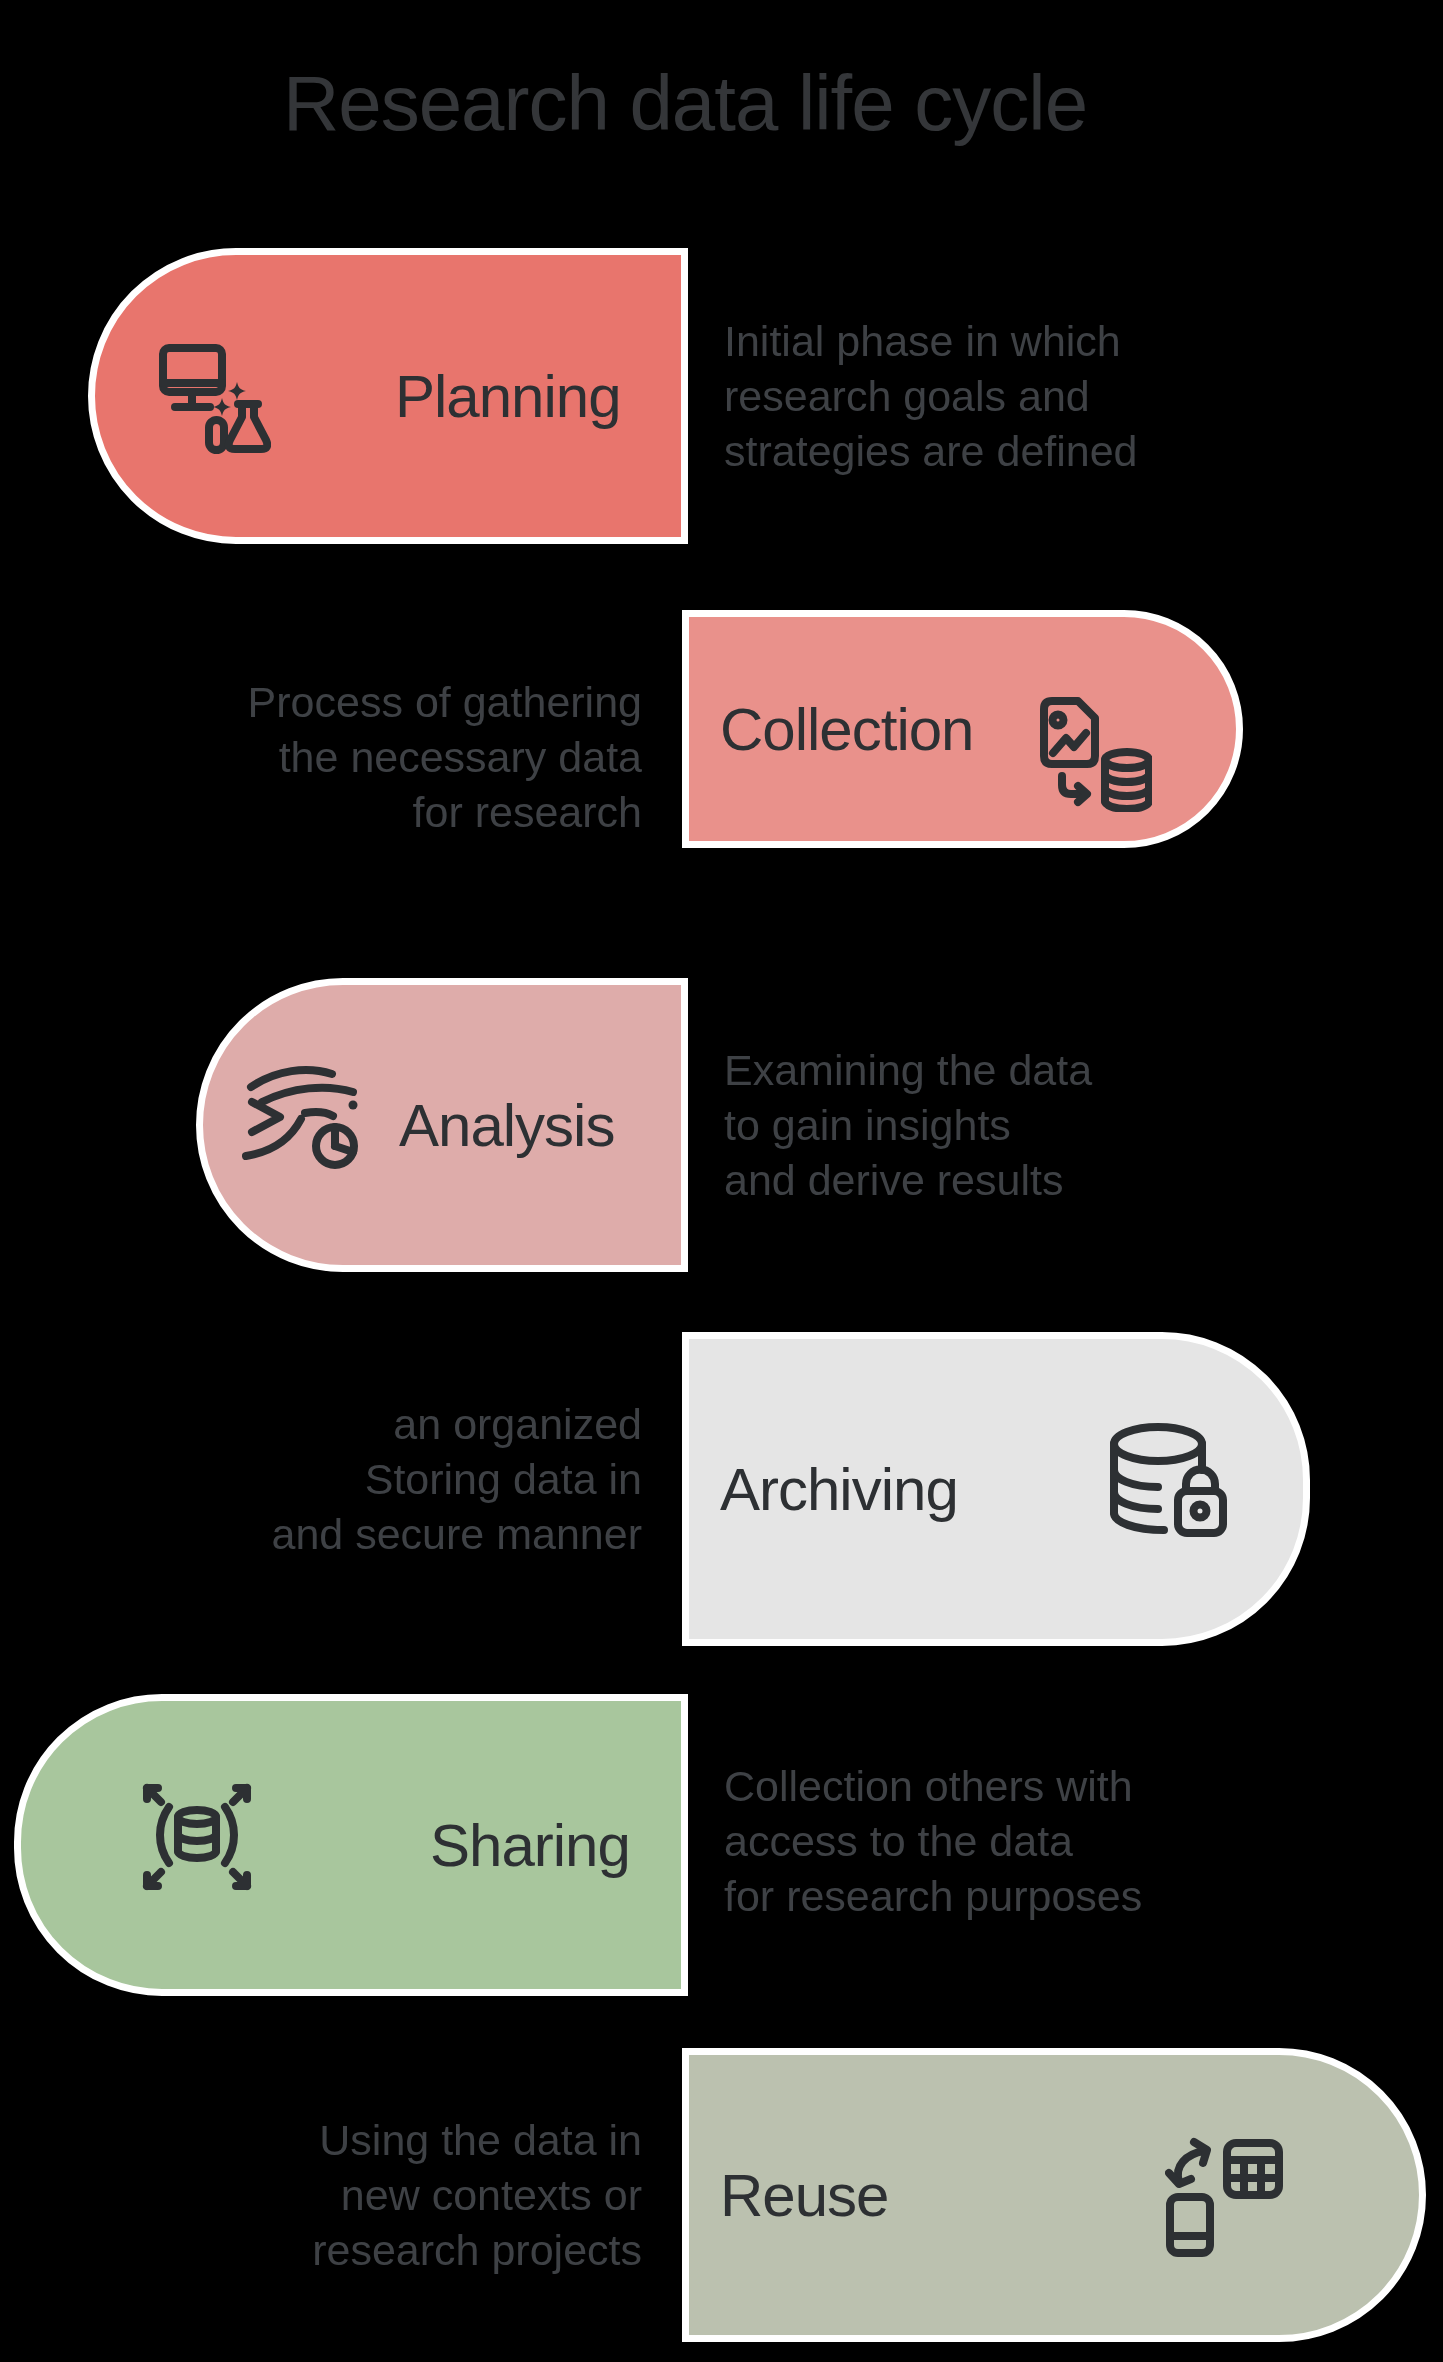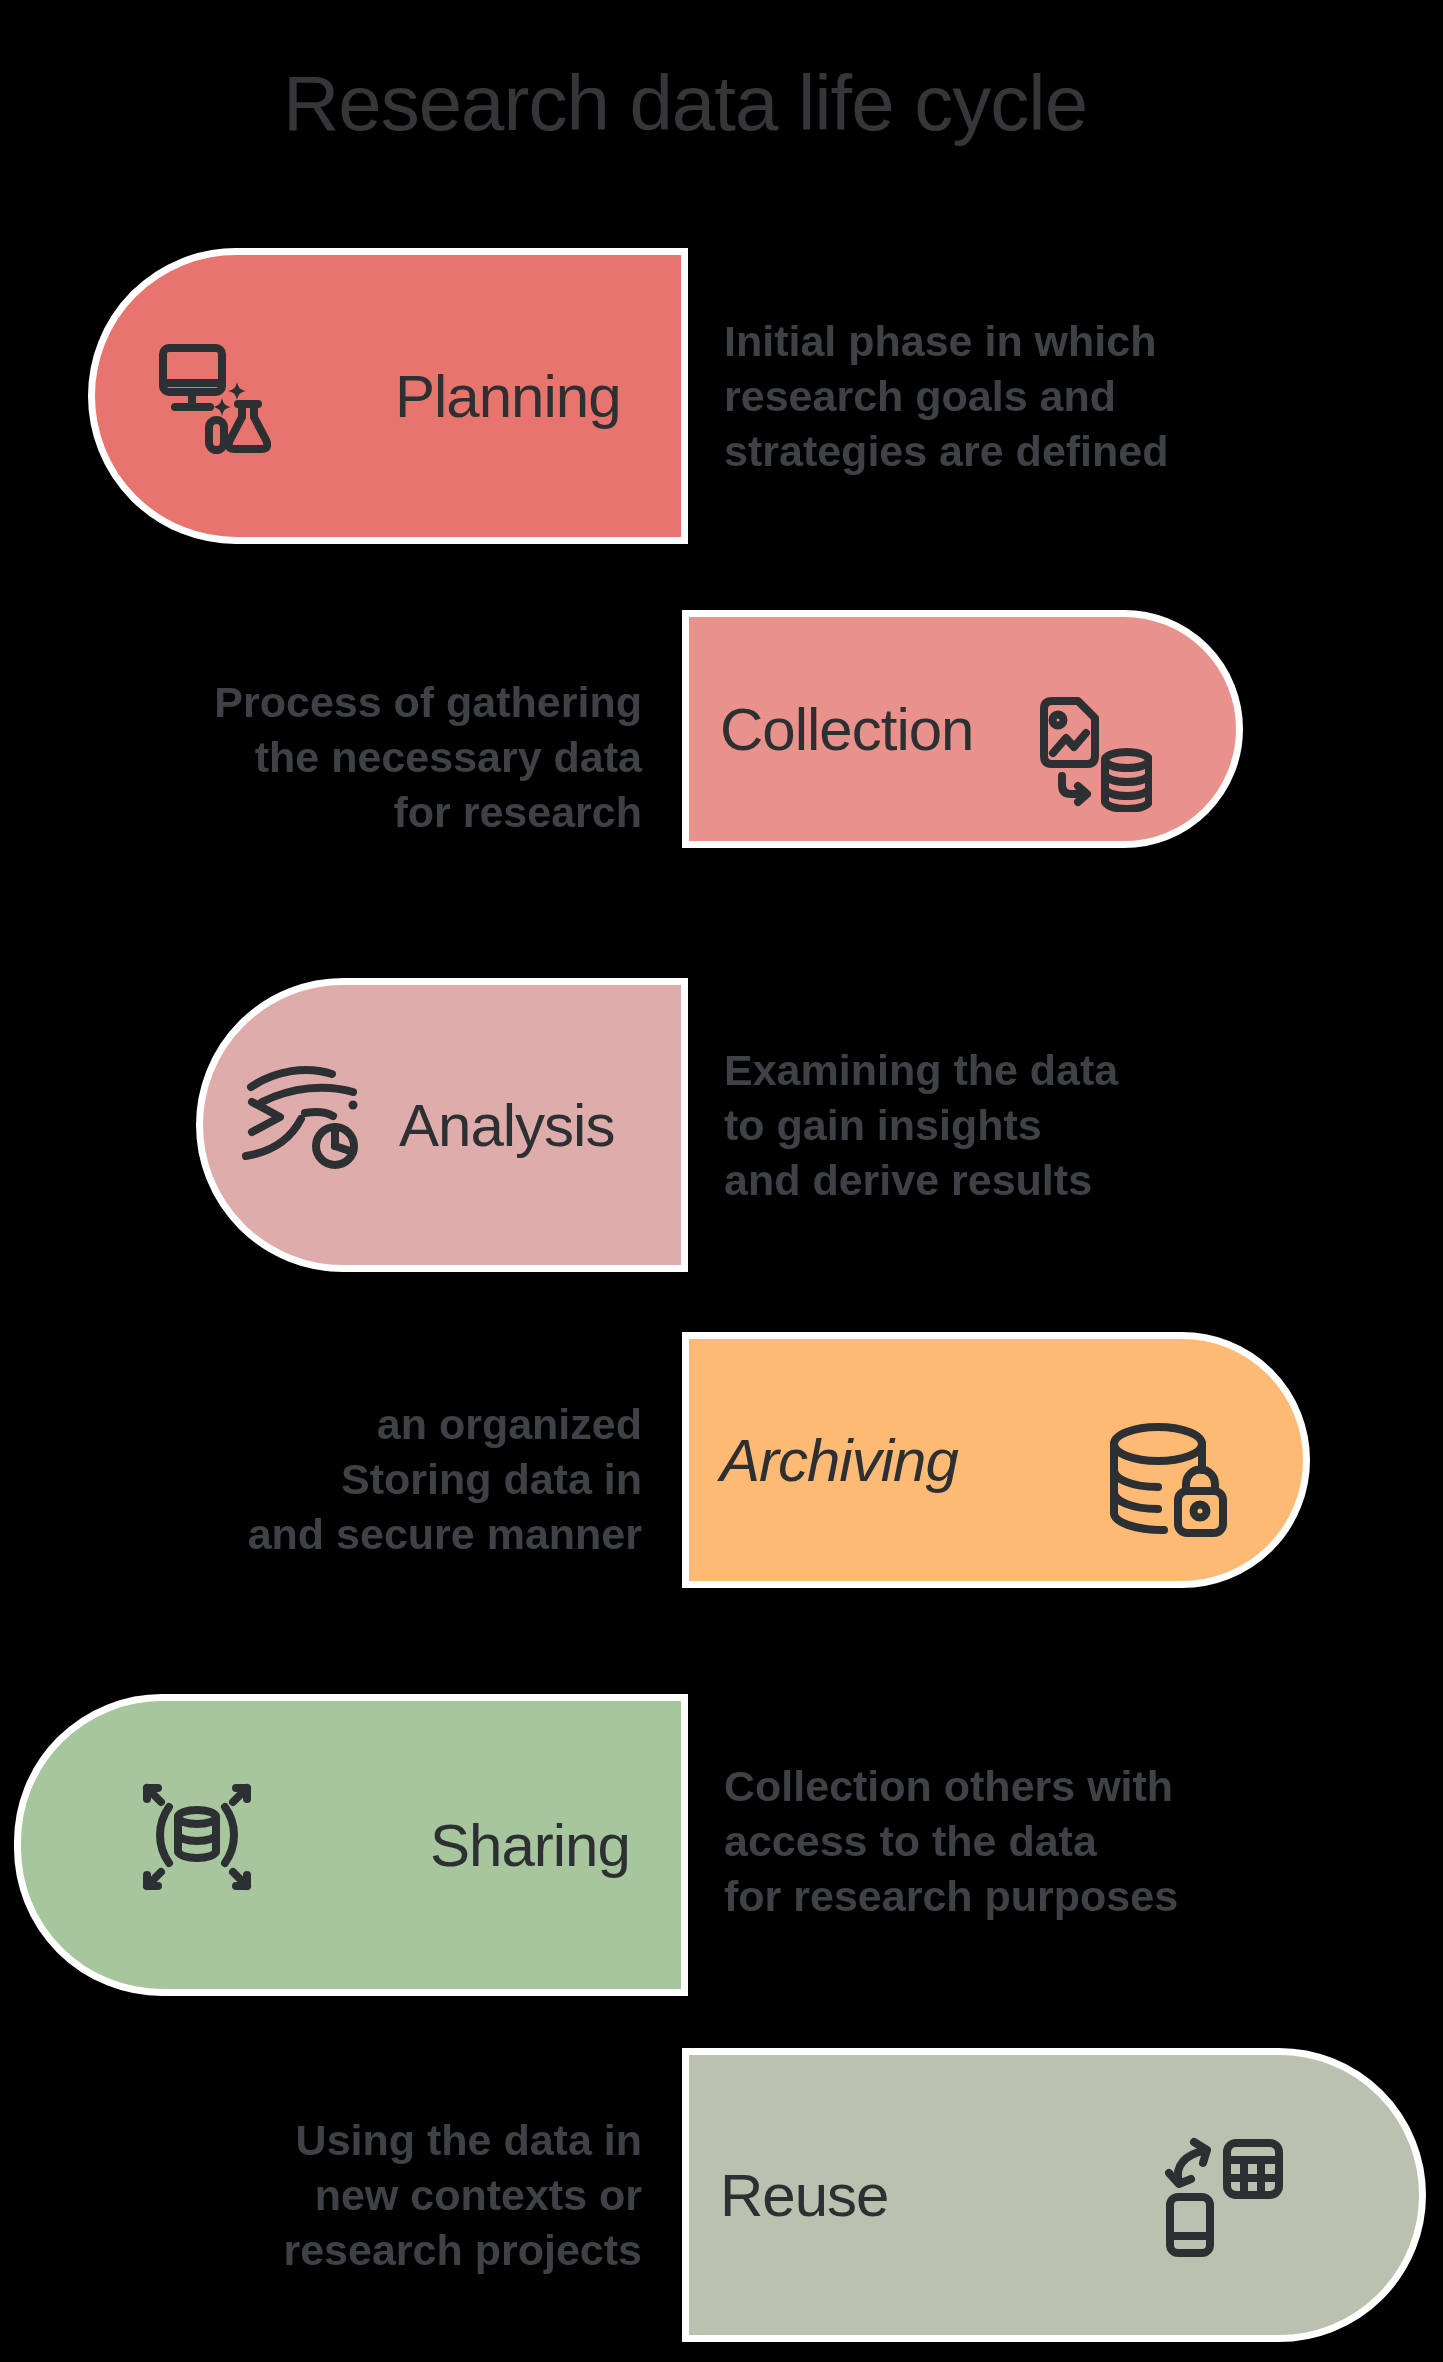--- a/index.html
+++ b/index.html
@@ -8,21 +8,21 @@
   #canvas{position:absolute;inset:0;width:1443px;height:2362px;}
   .title{position:absolute;top:6px;left:0;width:1370px;text-align:center;
          font-size:78px;font-weight:500;color:var(--title,#343639);letter-spacing:-1px;}
   .pill{position:absolute;box-sizing:border-box;border:7px solid var(--border,#fff);}
   .pill.cap-left{border-radius:148px 0 0 148px;}
   .pill.cap-right{border-radius:0 148px 148px 0;}
   .label{position:absolute;top:50%;transform:translateY(-50%);
          font-size:60px;font-weight:400;letter-spacing:-1px;color:var(--label,#2d3033);white-space:nowrap;}
   .icon{position:absolute;display:block;line-height:0;color:var(--stroke,#2d3033);}
   .icon svg{display:block;}
-  .desc{position:absolute;font-size:43px;line-height:55px;font-weight:700;
+  .desc{position:absolute;font-size:43px;line-height:55px;font-weight:400;
         color:var(--desc,#3e4145);width:470px;}
   .desc.align-left{text-align:left;}
   .desc.align-right{text-align:right;}
   .desc div{white-space:nowrap;}
 </style>
 </head>
 <body>
 
 <div id="canvas">
 
@@ -89,21 +89,21 @@
       </svg>
     </span>
     <span class="label" style="left:196px">Analysis</span>
   </div>
   <div class="desc align-left" style="left:724px;top:1043px">
     <div>Examining the data</div>
     <div>to gain insights</div>
     <div>and derive results</div>
   </div>
 
-  <div class="pill cap-right" style="left: 682px; top: 1332px; width: 628px; height: 256px; background: #fdba74; font-style: italic;">
+  <div class="pill cap-right" style="left: 682px; top: 1332px; width: 628px; height: 314px; background: #e5e5e5;">
     <span class="label" style="left:31px">Archiving</span>
     <span class="icon" style="left:421px;top:79px">
       <svg width="119" height="137" viewBox="0 0 119 137" fill="none" stroke="currentColor" stroke-width="8" stroke-linecap="round" stroke-linejoin="round">
         <ellipse cx="48" cy="26" rx="44" ry="17"></ellipse>
         <path d="M4,26 L4,95"></path>
         <path d="M92,26 L92,52"></path>
         <path d="M4,52 C4,61 22,69 48,69"></path>
         <path d="M4,74 C4,83 22,91 48,91"></path>
         <path d="M4,95 C4,104 24,112 54,112"></path>
         <path d="M76,73 L76,66 A14.5,14.5 0 0 1 105,66 L105,73"></path>

